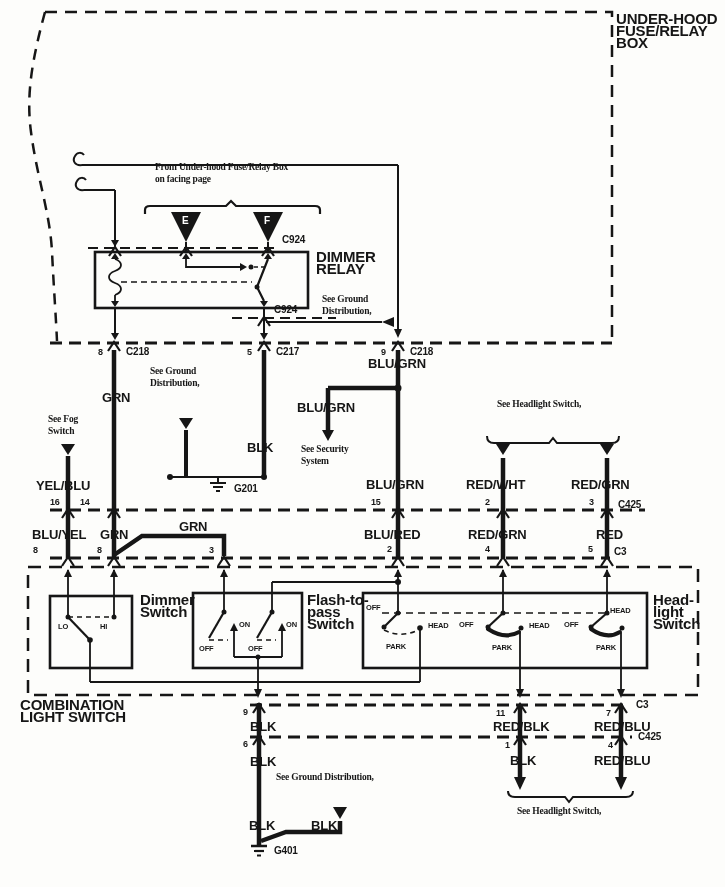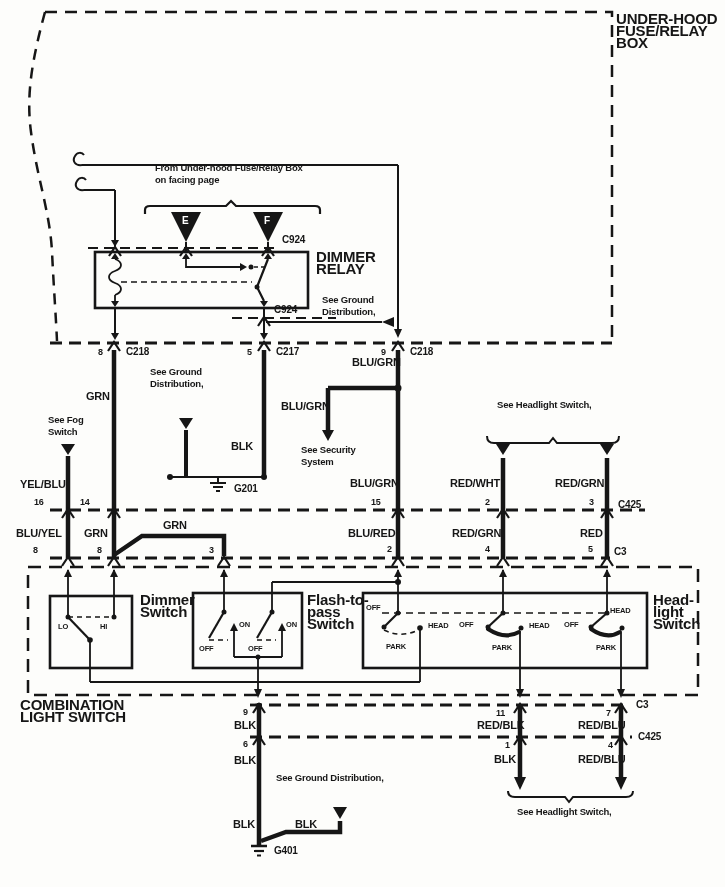--- a/index.html
+++ b/index.html
@@ -3,23 +3,23 @@
 <meta charset="utf-8">
 <style>
   html,body{margin:0;padding:0;background:#ffffff;}
   #diagram{position:relative;width:725px;height:887px;background:#fdfdfb;overflow:hidden;}
   #wires{position:absolute;left:0;top:0;}
   .ln{stroke:#161616;fill:none;}
   .f{fill:#161616;stroke:none;}
   .lbl{position:absolute;color:#161616;font-family:"Liberation Sans",sans-serif;
        font-weight:bold;white-space:nowrap;letter-spacing:-0.2px;}
   .s75{font-size:7.5px;}
-  .s8{font-size:11px;}
+  .s8{font-size:13px;margin-left:16px;}
   .s9{font-size:9px;}
-  .s95{font-size:9.5px;line-height:11.5px;}
+  .s95{font-size:9.5px;line-height:11.5px;font-family:Liberation Serif, serif;}
   .s10{font-size:10px;}
   .s105{font-size:15px;line-height:12px;}
   .white{color:#ffffff;}
 </style>
 </head>
 <body>
 
 <div id="diagram">
 
 <svg id="wires" width="725" height="887" viewBox="0 0 725 887">
@@ -247,21 +247,21 @@
   <div>See Security</div>
   <div>System</div>
 </div>
 
 <div class="lbl s95" style="left:48px;top:414px">
   <div>See Fog</div>
   <div>Switch</div>
 </div>
 
 <div class="lbl s8" style="left:20px;top:478px">YEL/BLU</div>
-<div class="lbl s9" style="left:34px;top:497px">16</div>
+<div class="lbl s9" style="left:50px;top:497px">16</div>
 <div class="lbl s9" style="left:80px;top:497px">14</div>
 <div class="lbl s8" style="left:16px;top:527px">BLU/YEL</div>
 <div class="lbl s8" style="left:84px;top:527px">GRN</div>
 <div class="lbl s9" style="left:33px;top:545px">8</div>
 <div class="lbl s9" style="left:97px;top:545px">8</div>
 <div class="lbl s8" style="left:163px;top:519px">GRN</div>
 <div class="lbl s9" style="left:209px;top:545px">3</div>
 
 <div class="lbl s8" style="left:350px;top:477px">BLU/GRN</div>
 <div class="lbl s9" style="left:371px;top:497px">15</div>

